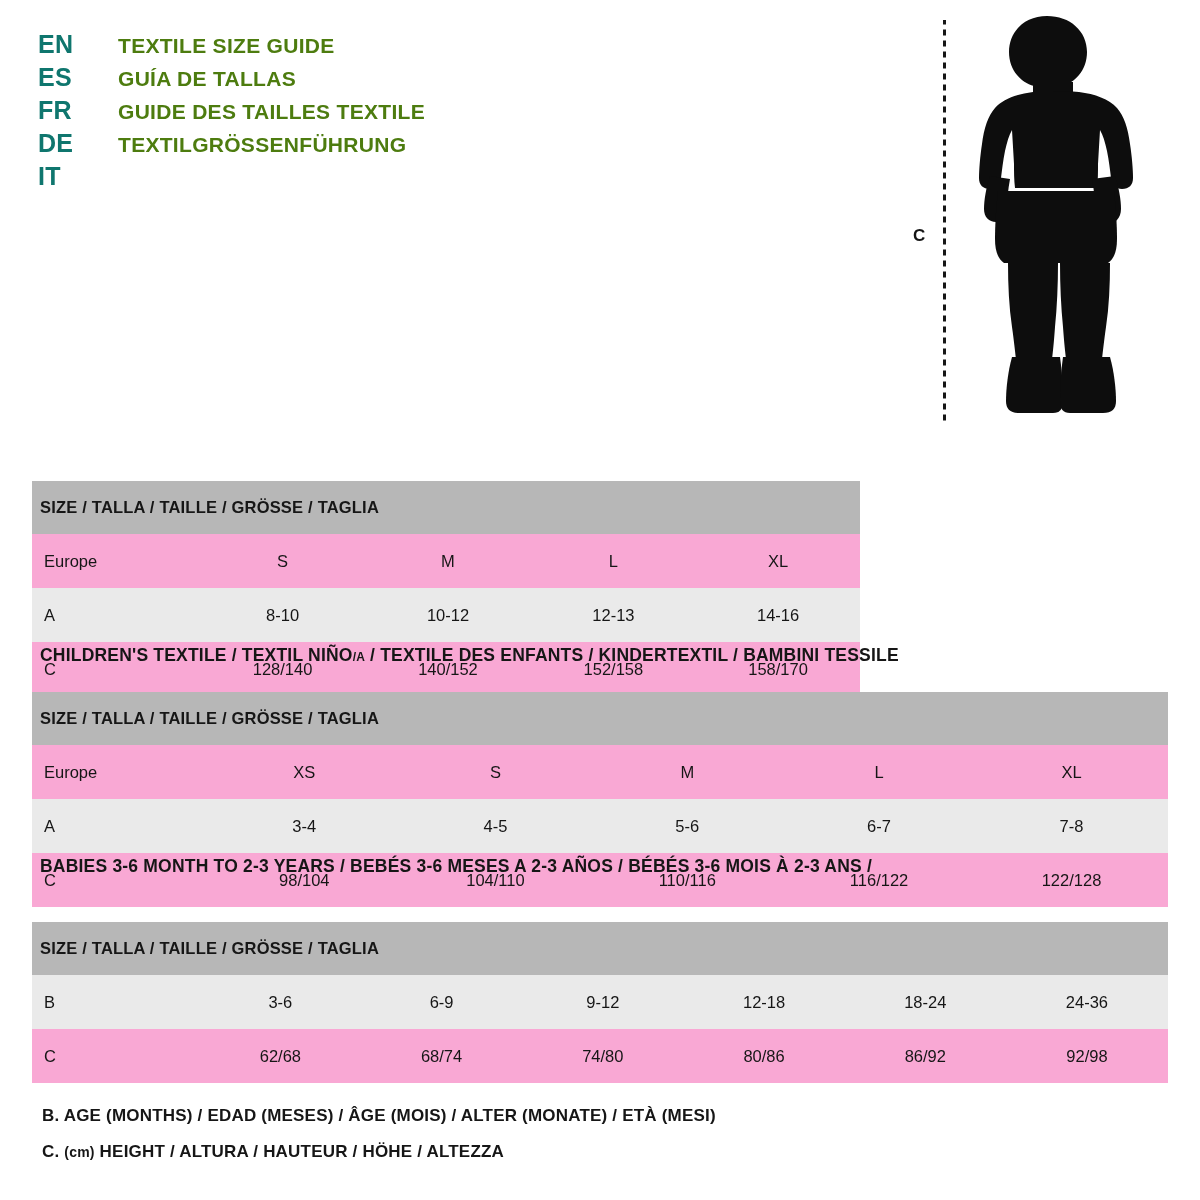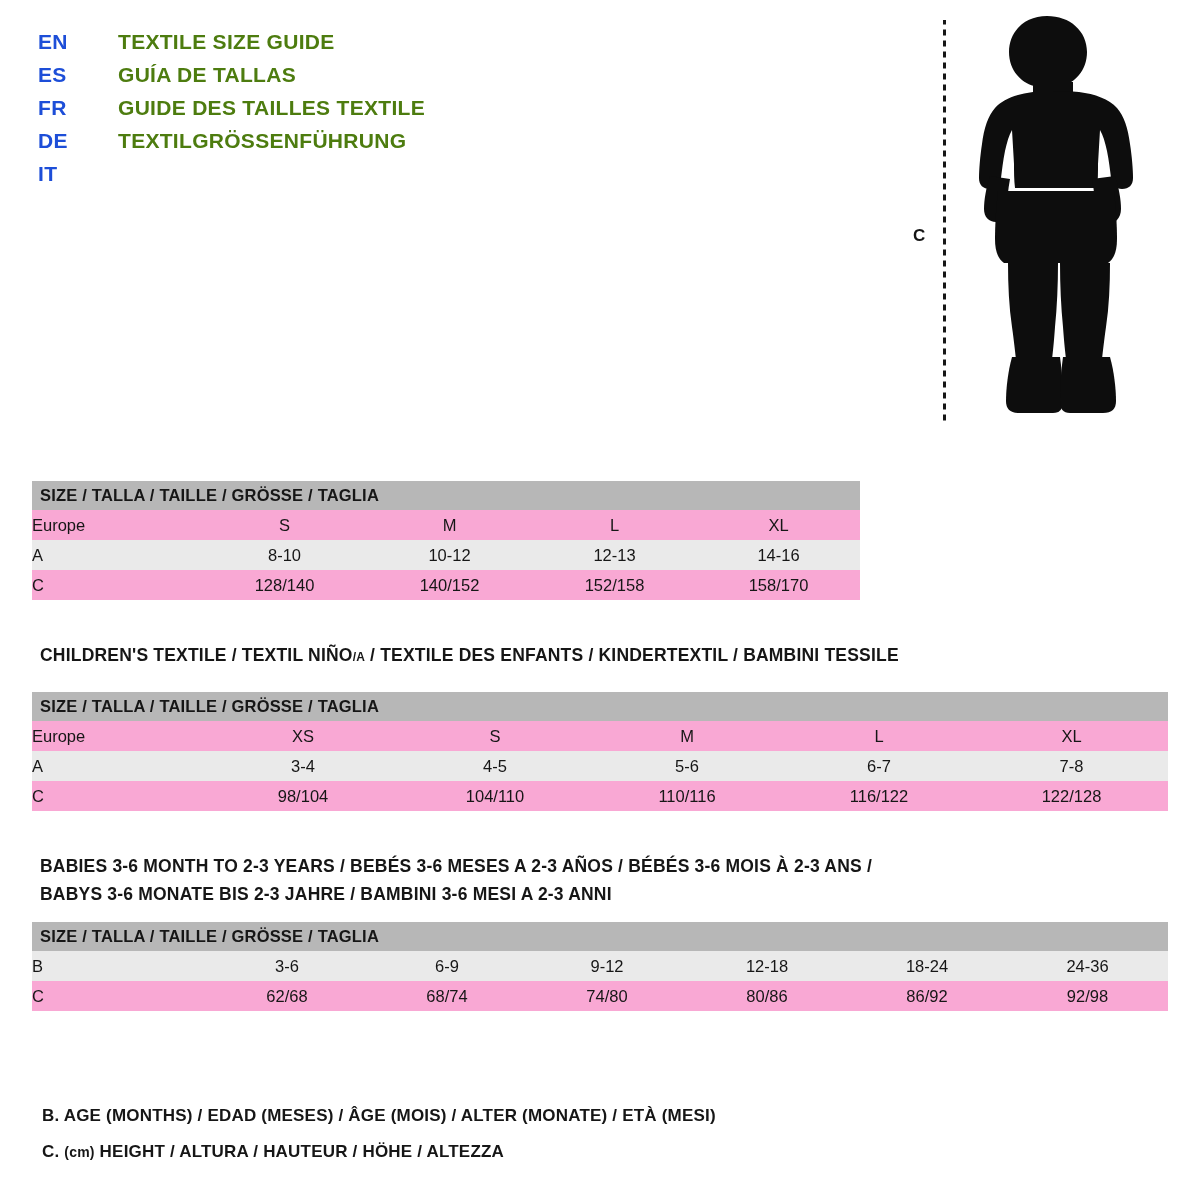--- a/index.html
+++ b/index.html
@@ -28,24 +28,24 @@
     left: 38px;
     width: 820px;
   }
   .header-row {
     display: flex;
     align-items: baseline;
     height: 33px;
   }
   .header-lang {
     width: 80px;
-    font-size: 21px;
+    font-size: 25px;
     font-weight: 700;
     letter-spacing: 0.3px;
-    color: #1d4ed8;
+    color: #0f766e;
   }
   .header-title {
     font-size: 21px;
     font-weight: 700;
     letter-spacing: 0.3px;
     color: #4d7c0f;
   }
 
   
   .figure {
@@ -95,21 +95,21 @@
   }
 
   
   .size-table {
     position: absolute;
     border-collapse: collapse;
     font-size: 16.5px;
     color: #161616;
   }
   .size-table td {
-    padding: 0;
+    padding: 12px;
     height: 30px;
     vertical-align: middle;
     font-weight: 400;
   }
   .band {
     background: #b7b7b7;
     font-weight: 700;
     letter-spacing: 0.2px;
   }
   .band td {
@@ -259,21 +259,20 @@
       <td class="cell-val">98/104</td>
       <td class="cell-val">104/110</td>
       <td class="cell-val">110/116</td>
       <td class="cell-val">116/122</td>
       <td class="cell-val">122/128</td>
     </tr>
   </tbody>
     </table>
 
   <div class="section-title" style="top:856px; left:40px;">BABIES 3-6 MONTH TO 2-3 YEARS / BEBÉS 3-6 MESES A 2-3 AÑOS / BÉBÉS 3-6 MOIS À 2-3 ANS /</div>
-  <div class="section-title" style="top:884px; left:40px;">BABYS 3-6 MONATE BIS 2-3 JAHRE / BAMBINI 3-6 MESI A 2-3 ANNI</div>
 
   <table class="size-table" style="top:922px; left:32px; width:1136px;">
     <tbody>
         <tr class="band">
       <td colspan="7">SIZE / TALLA / TAILLE / GRÖSSE / TAGLIA</td>
     </tr>
     <tr class="row-grey2">
       <td class="cell-label" style="width:175px;">B</td>
       <td class="cell-val" style="width:160px;">3-6</td>
       <td class="cell-val" style="width:160px;">6-9</td>

